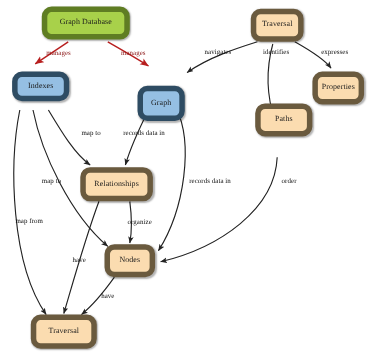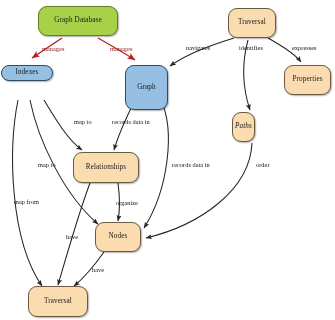--- a/index.html
+++ b/index.html
@@ -22,21 +22,21 @@
     width: 335px;
     height: 320px;
   }
   .node {
     position: absolute;
     display: flex;
     align-items: center;
     justify-content: center;
     box-sizing: border-box;
     border-radius: 9px;
-    border: 1px solid #b91c1c;
+    border: 5px solid #b91c1c;
     font-size: 7.2px;
     color: #1a1a1a;
     text-align: center;
     line-height: 1;
     letter-spacing: 0.1px;
     box-shadow: 1px 1px 1.5px rgba(0,0,0,0.30);
     white-space: nowrap;
   }
   .node.green {
     background: #a8d14a;
@@ -113,33 +113,33 @@
   </svg>
 
   <div class="node green" style="left:38px; top:6px; width:80px; height:30px;">
     <span>Graph Database</span>
   </div>
 
   <div class="node tan" style="left:228px; top:8px; width:48px; height:30px;">
     <span>Traversal</span>
   </div>
 
-  <div class="node blue" style="left:1px; top:65px; width:52px; height:16px;">
+  <div class="node blue" style="left:11px; top:65px; width:52px; height:27px;">
     <span>Indexes</span>
   </div>
 
-  <div class="node blue" style="left:125px; top:65px; width:43px; height:45px;">
+  <div class="node blue" style="left:125px; top:78px; width:43px; height:32px;">
     <span>Graph</span>
   </div>
 
   <div class="node tan" style="left:284px; top:65px; width:47px; height:30px;">
     <span>Properties</span>
   </div>
 
-  <div class="node tan" style="left:232px; top:112px; width:23px; height:30px;font-style:italic;">
+  <div class="node tan" style="left:232px; top:94px; width:52px; height:30px;">
     <span>Paths</span>
   </div>
 
   <div class="node tan" style="left:73px; top:152px; width:66px; height:31px;">
     <span>Relationships</span>
   </div>
 
   <div class="node tan" style="left:95px; top:222px; width:46px; height:30px;">
     <span>Nodes</span>
   </div>

